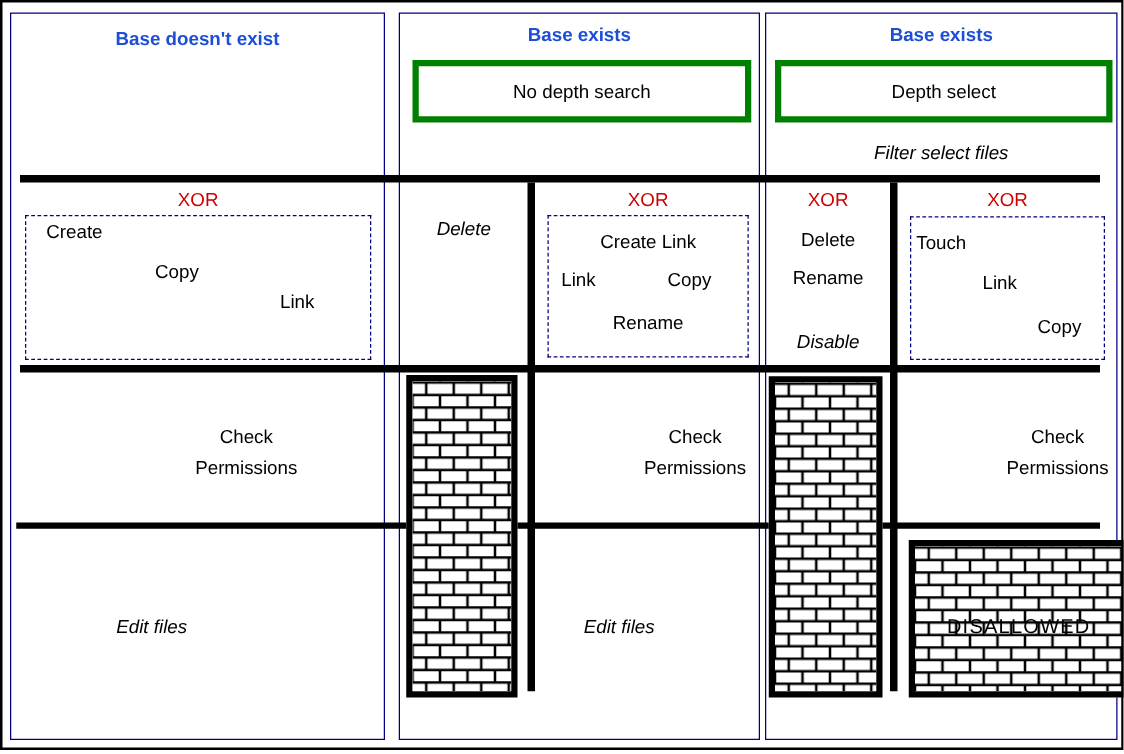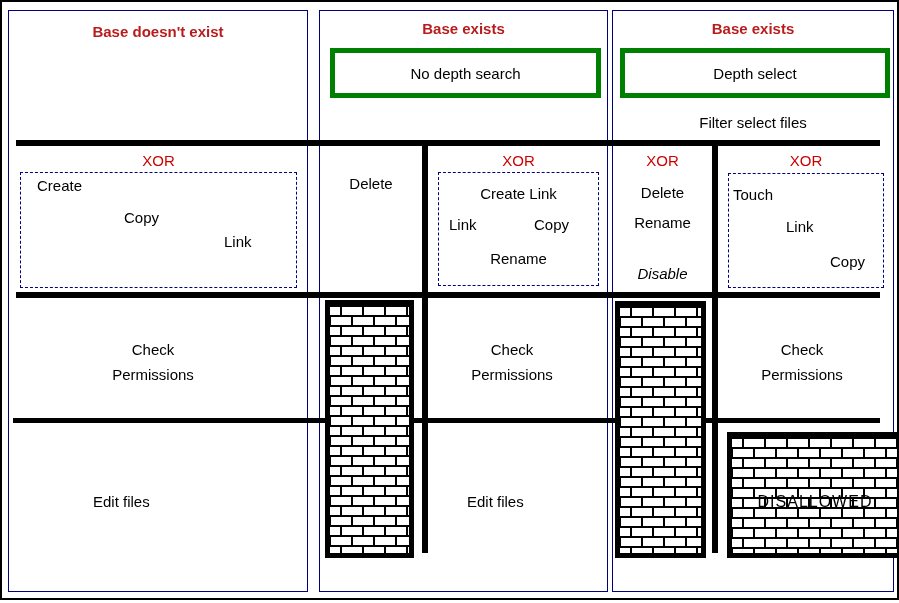--- a/index.html
+++ b/index.html
@@ -10,21 +10,21 @@
   #cbox1{left:8px;width:300px;}
   #cbox2{left:319px;width:289px;}
   #cbox3{left:612px;width:282px;}
   .hline{position:absolute;background:#000;height:6px;}
   #hline1{left:16px;top:140px;width:864px;}
   #hline2{left:16px;top:292px;width:864px;}
   #hline3{left:13px;top:418px;width:867px;height:5px;}
   .vline{position:absolute;background:#000;width:6px;top:146px;height:407px;}
   #vline2{left:422px;}
   #vline3{left:712px;}
-  .col-title{position:absolute;text-align:center;font-weight:bold;font-size:15px;color:#b91c1c;white-space:nowrap;}
+  .col-title{position:absolute;text-align:center;font-weight:bold;font-size:15px;color:#1d4ed8;white-space:nowrap;}
   #title1{left:8px;top:23px;width:300px;}
   #title2{left:319px;top:20px;width:289px;}
   #title3{left:612px;top:20px;width:282px;}
   .greenbox{position:absolute;top:48px;height:50px;border:5px solid #008000;box-sizing:border-box;
             display:flex;align-items:center;justify-content:center;font-size:15px;background:#fff;}
   #green1{left:330px;width:271px;}
   #green2{left:620px;width:270px;}
   #filter-note{position:absolute;left:612px;top:114px;width:282px;text-align:center;font-size:15px;}
   .xor{position:absolute;text-align:center;color:#cc0000;font-size:15px;}
   #xor1{left:20px;top:152px;width:277px;}
@@ -39,27 +39,27 @@
   #d1-create{left:16px;top:4px;}
   #d1-copy{left:103px;top:36px;}
   #d1-link{left:203px;top:60px;}
   #d2-createleaf{left:0;right:0;top:12px;text-align:center;}
   #d2-link{left:10px;top:43px;}
   #d2-copy{left:95px;top:43px;}
   #d2-rename{left:0;right:0;top:77px;text-align:center;}
   #d3-touch{left:4px;top:12px;}
   #d3-link{left:57px;top:44px;}
   #d3-copy{left:101px;top:79px;}
-  .plain{position:absolute;font-size:15px;white-space:nowrap;}
+  .plain{position:absolute;font-size:15px;white-space:nowrap;font-style:italic;}
   #c2-delete{left:319px;top:175px;width:104px;text-align:center;}
   .c3item{position:absolute;left:612px;width:101px;text-align:center;font-size:15px;}
   #c3-delete{top:184px;}
   #c3-rename{top:214px;}
   #c3-disable{top:265px;font-style:italic;}
-  .check{position:absolute;top:337px;text-align:center;font-size:15px;line-height:25px;}
+  .check{position:absolute;top:337px;text-align:center;font-size:15px;line-height:25px;padding-left:44px;}
   #check1{left:8px;width:290px;}
   #check2{left:428px;width:168px;}
   #check3{left:718px;width:168px;}
   #edit1{left:93px;top:493px;}
   #edit2{left:467px;top:493px;}
   .wall{position:absolute;border:5px solid #000;box-sizing:border-box;background:#fff;}
   #wall1{left:325px;top:300px;width:89px;height:258px;}
   #wall2{left:615px;top:301px;width:91px;height:257px;}
   #wall3{left:727px;top:432px;width:176px;height:126px;}
   .wall svg{display:block;width:100%;height:100%;}

